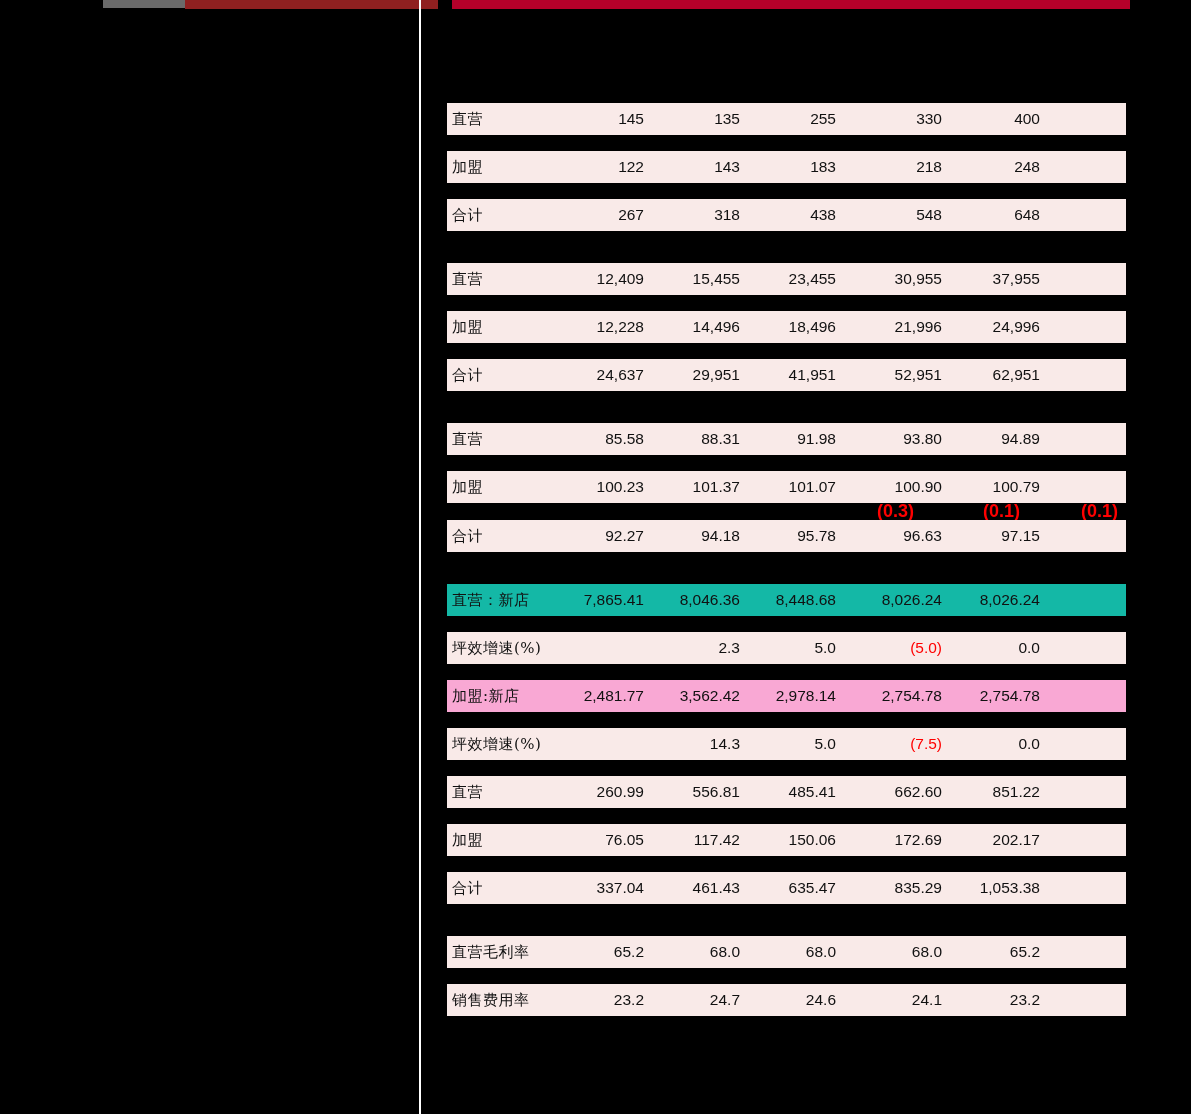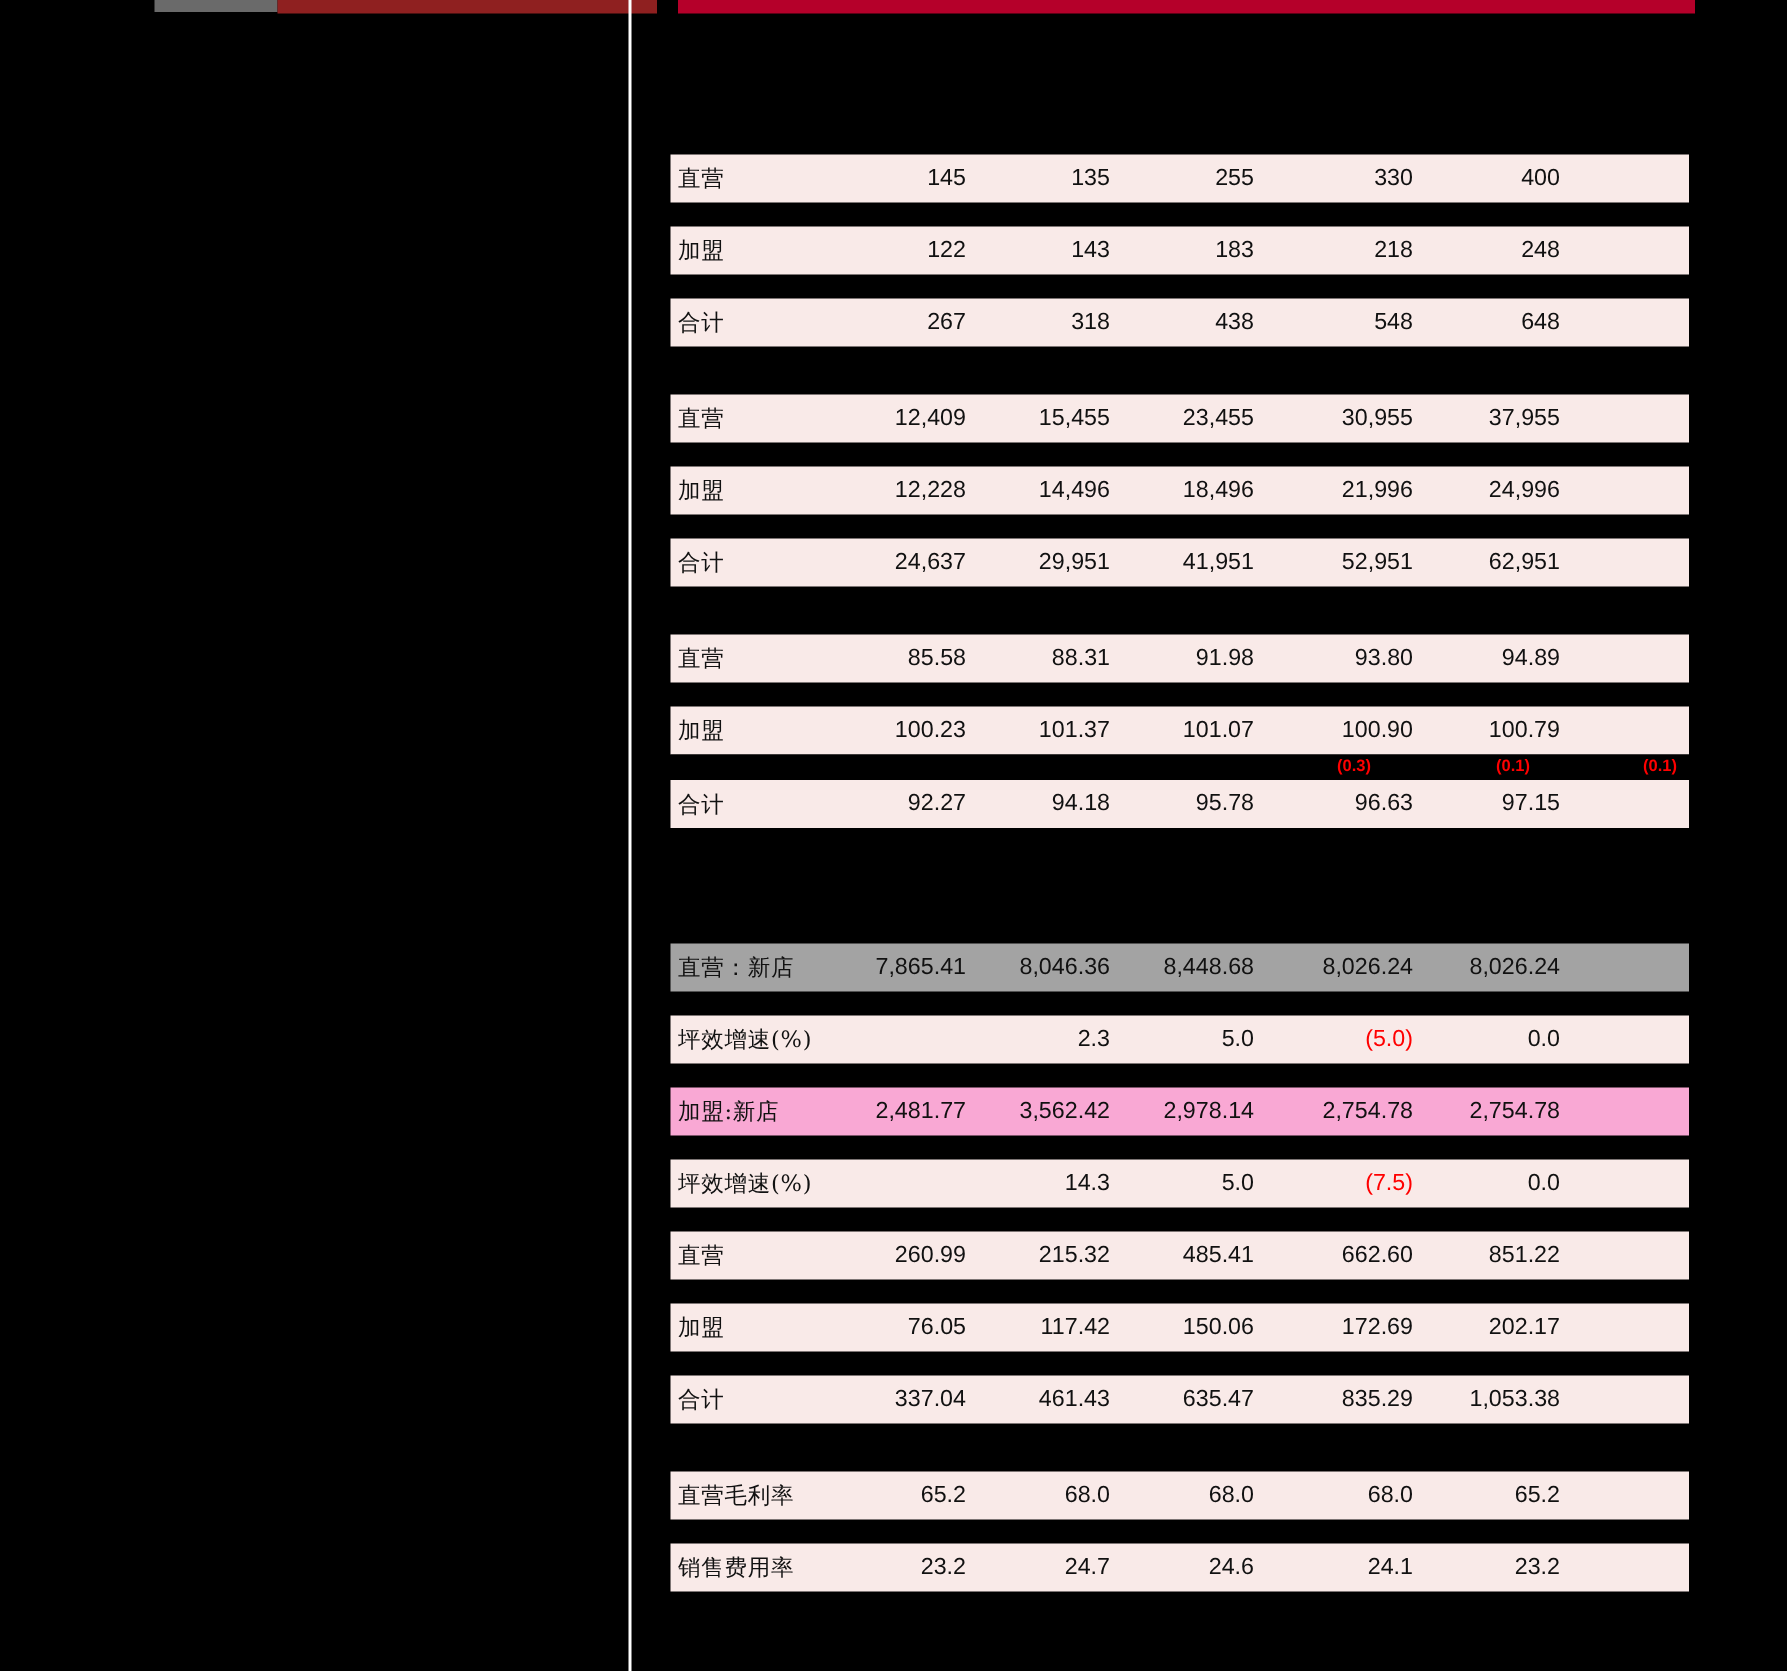--- a/index.html
+++ b/index.html
@@ -93,21 +93,21 @@
     position: relative;
     width: 679px;
     height: 17px;
     background: #000000;
     margin: 0;
     white-space: nowrap;
   }
   .overlay-row .cell {
     height: 17px;
     line-height: 17px;
-    font-size: 11px;
+    font-size: 18px;
     font-weight: bold;
     color: #ff0000;
   }
 
   .group-gap { height: 16px; }
 </style>
 </head>
 <body style="background: rgb(0, 0, 0);">
 
 <div id="top-bar-area">
@@ -219,21 +219,21 @@
           <div class="cell c0">92.27</div>
           <div class="cell c1">94.18</div>
           <div class="cell c2">95.78</div>
           <div class="cell c3">96.63</div>
           <div class="cell c4">97.15</div>
         </div>
       </div>
       <div class="group-gap"></div>
     </div>
     <div>
-      <div class="row" style="background: #a3a3a3; margin-top: 45px;">
+      <div class="row" style="background: #14b8a6;">
         <div class="row-label">直营：新店</div>
         <div class="cells">
           <div class="cell c0">7,865.41</div>
           <div class="cell c1">8,046.36</div>
           <div class="cell c2">8,448.68</div>
           <div class="cell c3">8,026.24</div>
           <div class="cell c4">8,026.24</div>
         </div>
       </div>
       <div class="row" style="background: rgb(249, 234, 232);">
@@ -263,21 +263,21 @@
           <div class="cell c1">14.3</div>
           <div class="cell c2">5.0</div>
           <div class="cell c3 neg">(7.5)</div>
           <div class="cell c4">0.0</div>
         </div>
       </div>
       <div class="row" style="background: rgb(249, 234, 232);">
         <div class="row-label">直营</div>
         <div class="cells">
           <div class="cell c0">260.99</div>
-          <div class="cell c1">215.32</div>
+          <div class="cell c1">556.81</div>
           <div class="cell c2">485.41</div>
           <div class="cell c3">662.60</div>
           <div class="cell c4">851.22</div>
         </div>
       </div>
       <div class="row" style="background: rgb(249, 234, 232);">
         <div class="row-label">加盟</div>
         <div class="cells">
           <div class="cell c0">76.05</div>
           <div class="cell c1">117.42</div>

